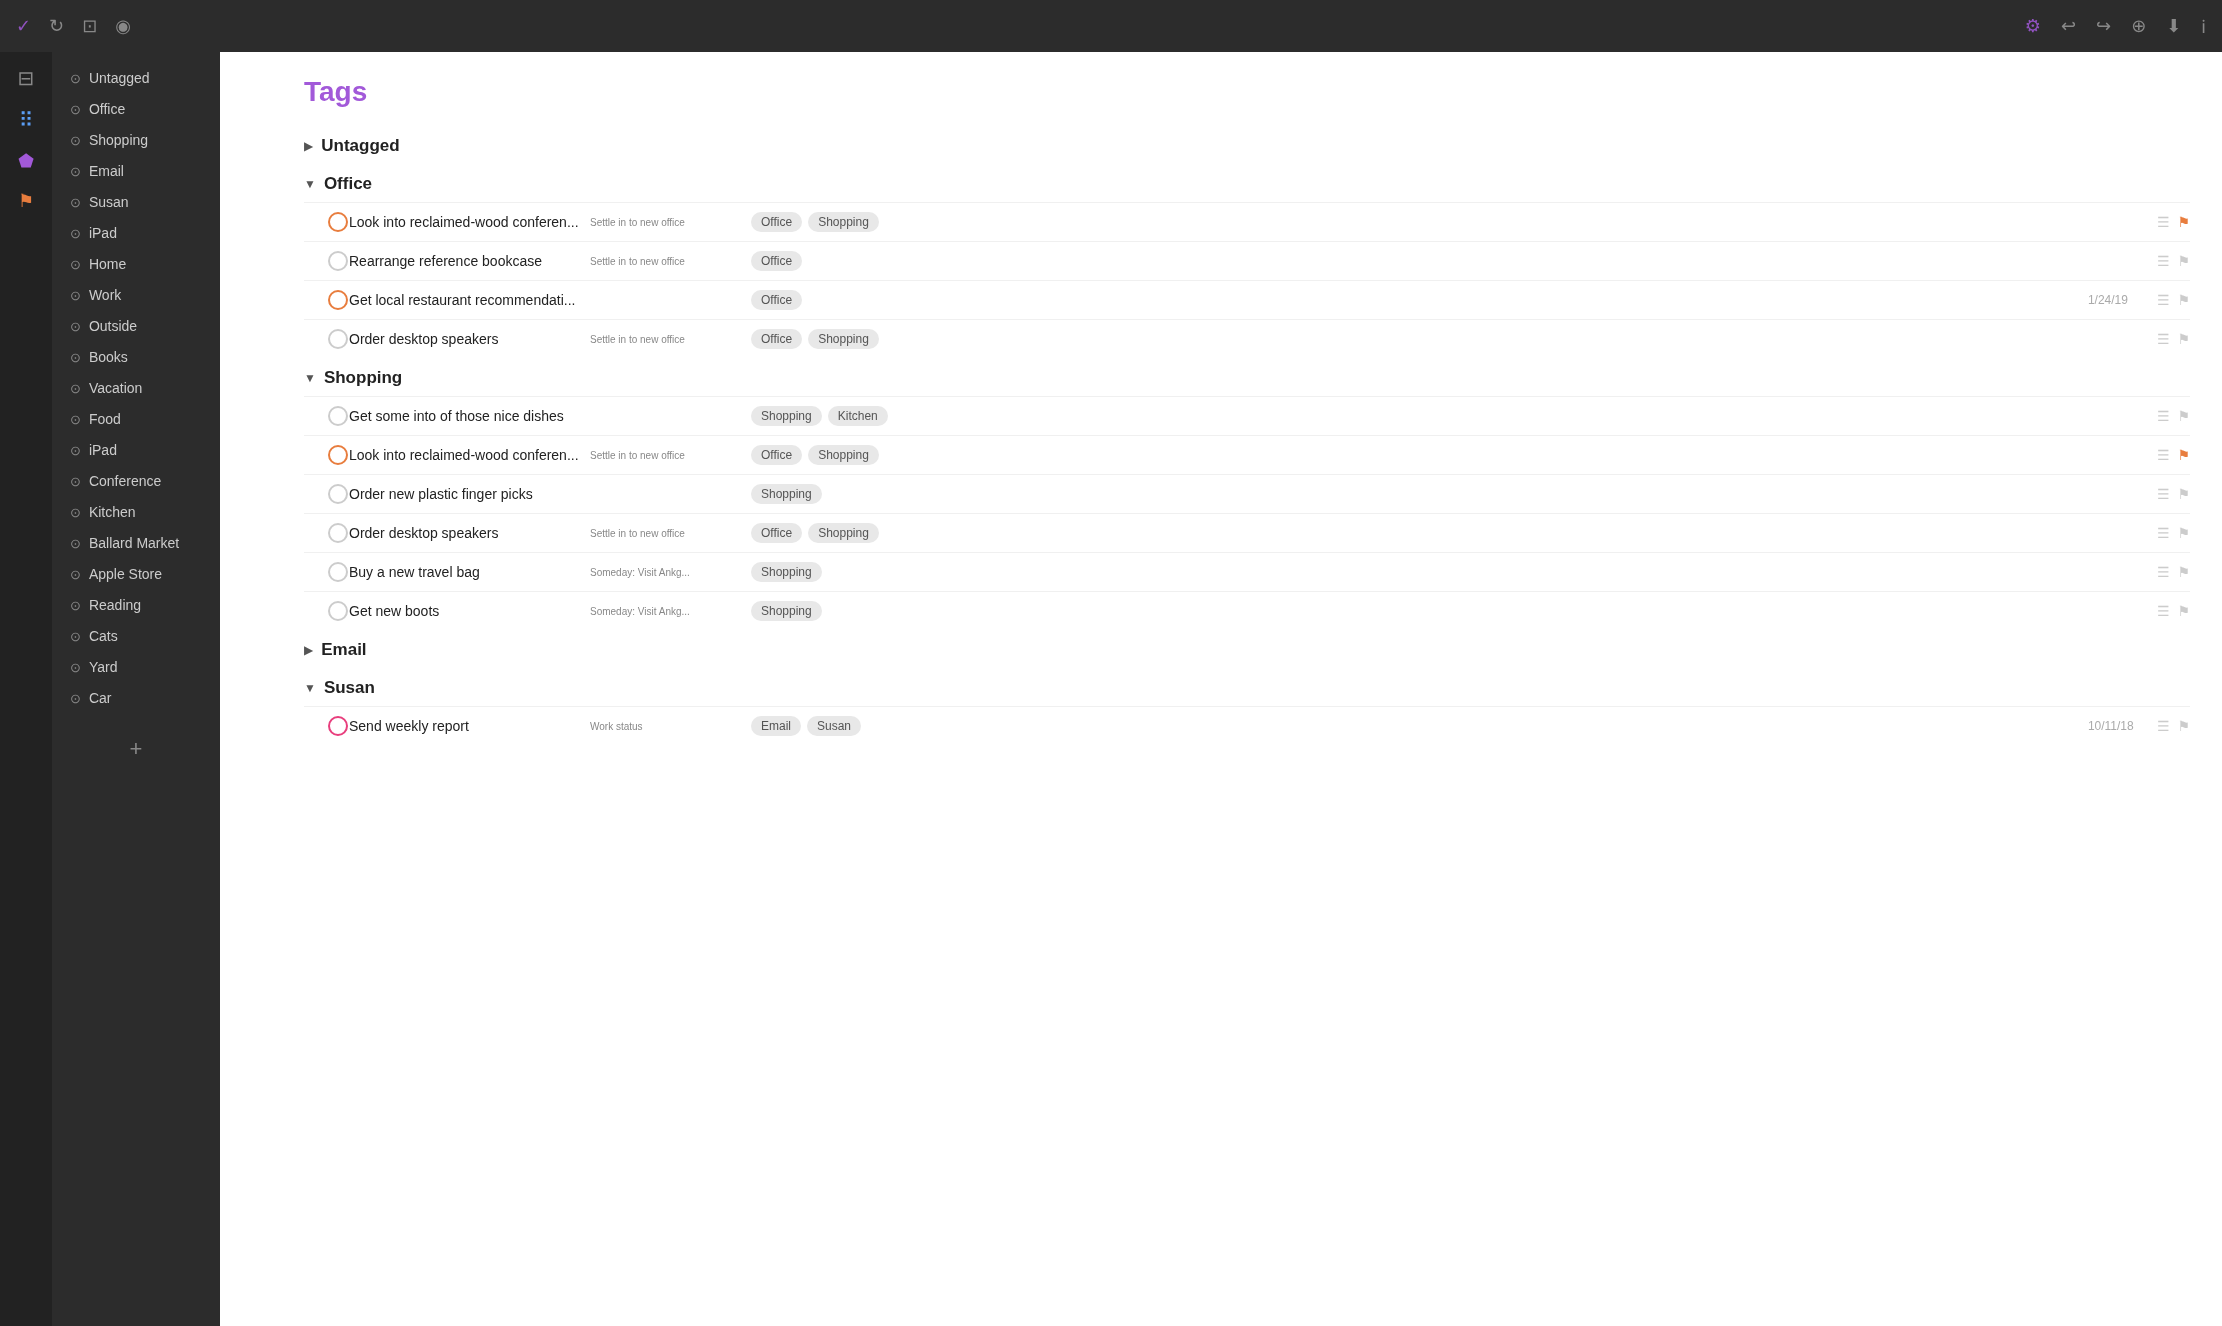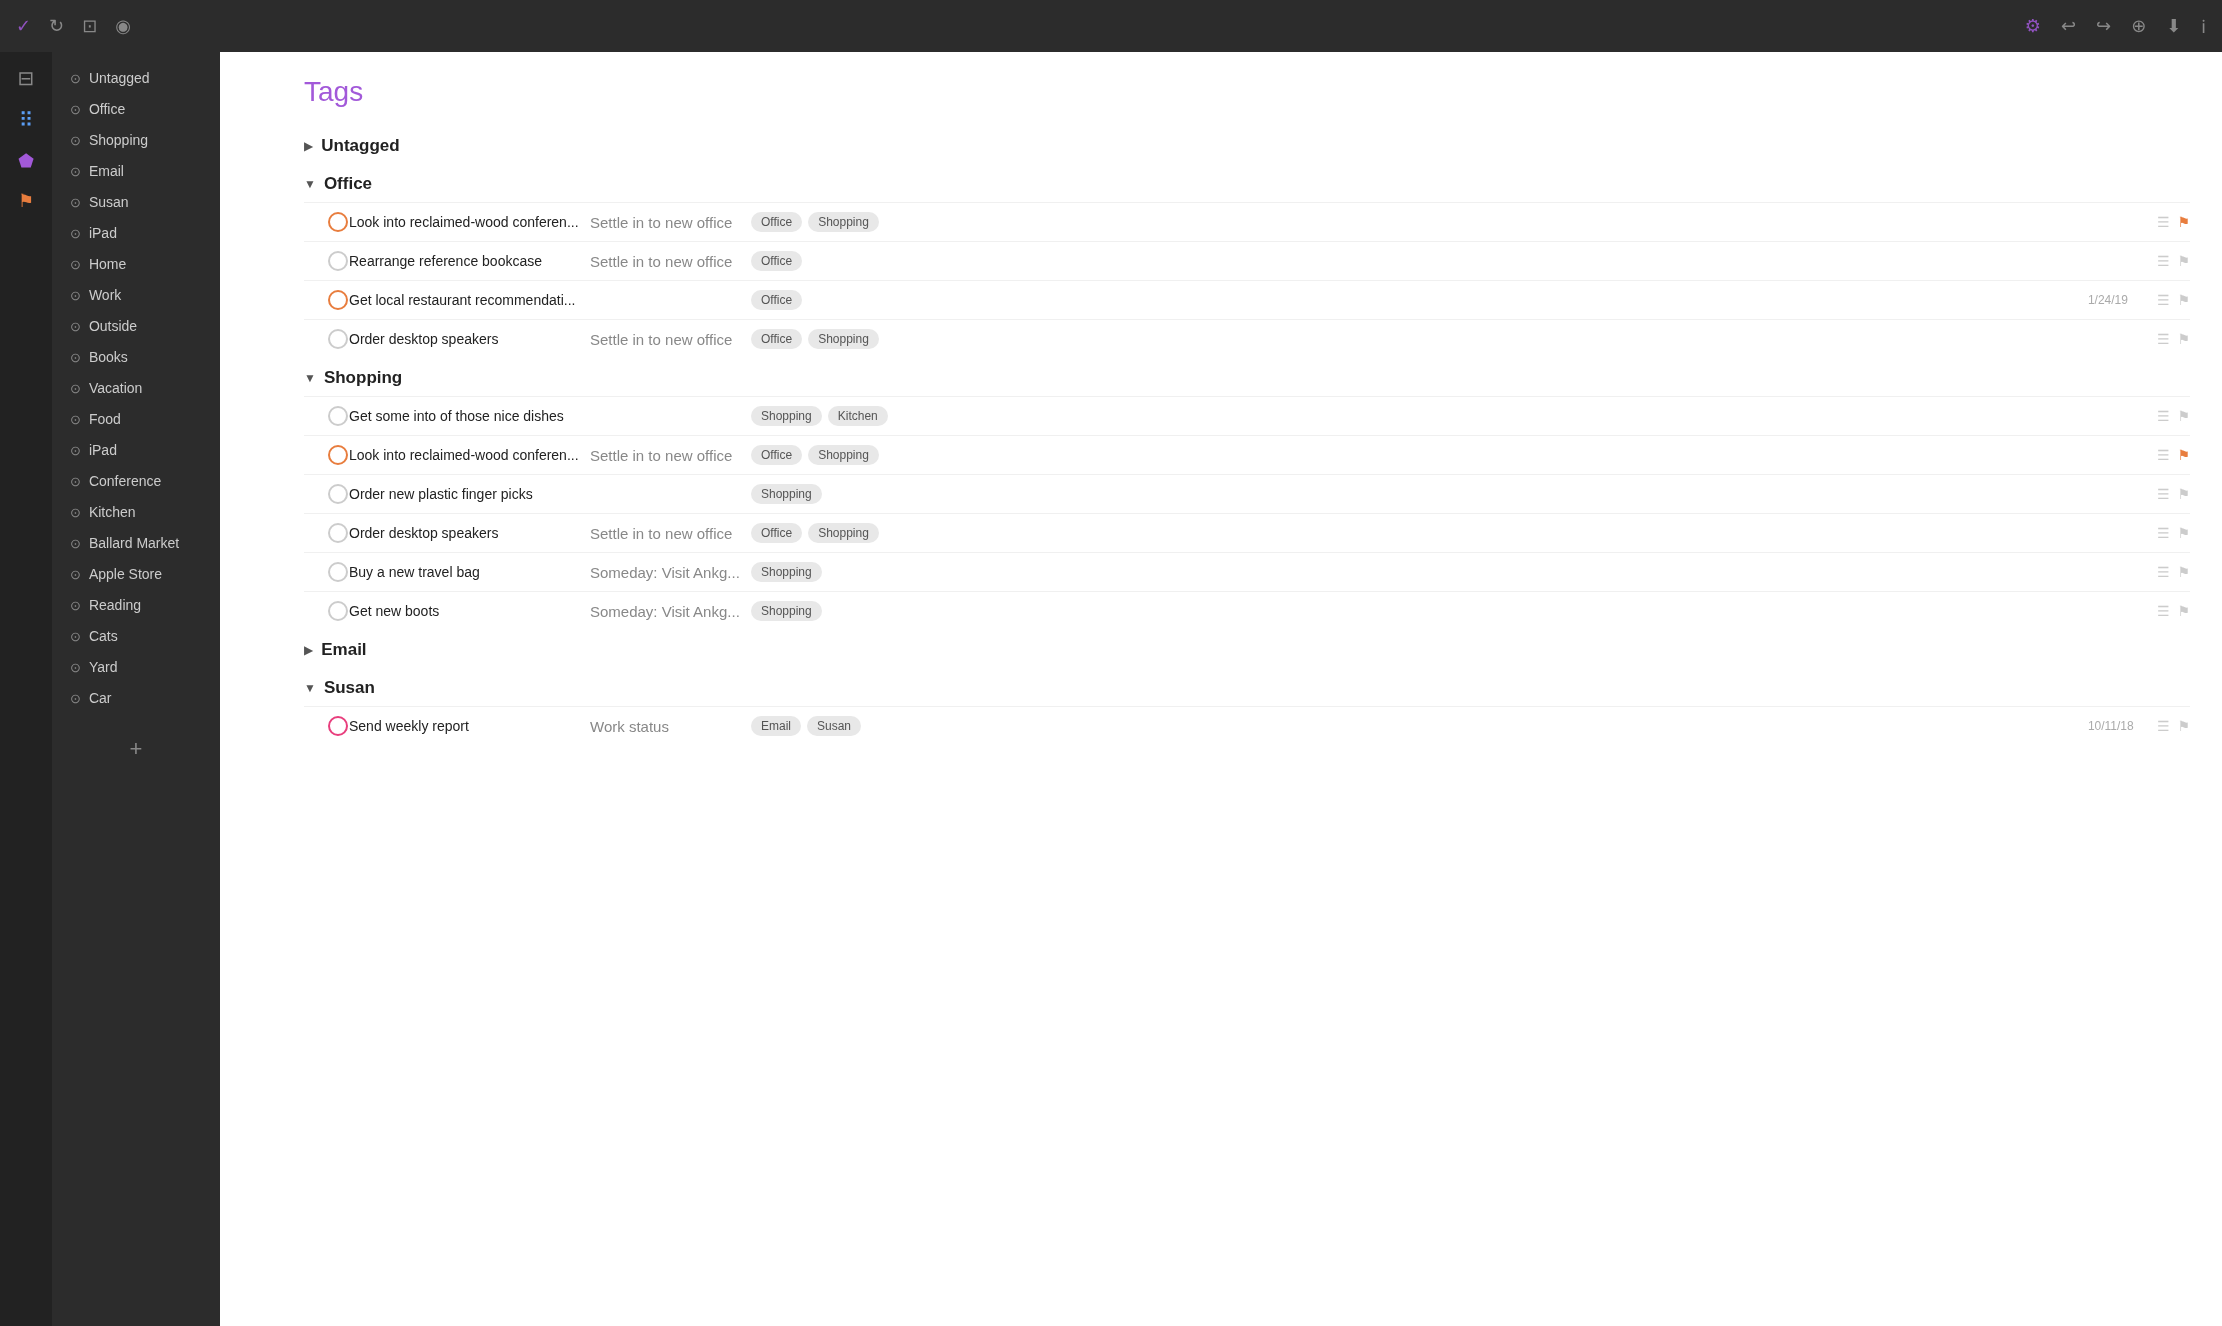--- a/index.html
+++ b/index.html
@@ -41,21 +41,21 @@
 
     .sidebar-add {
       display: flex; align-items: center; justify-content: center;
       margin: 8px 0 0 52px; color: #888; font-size: 22px; cursor: pointer; padding: 4px;
     }
 
     
     .main { flex: 1; margin-left: 52px; padding-top: 52px; overflow-y: auto; background: #fff; }
     .main-inner { padding: 24px 32px 40px 32px; }
 
-    .page-title { font-size: 28px; font-weight: 400; color: #a259d9; margin-bottom: 18px; }
+    .page-title { font-size: 28px; font-weight: 700; color: #a259d9; margin-bottom: 18px; }
 
     
     .section { margin-bottom: 0; }
     .section-header {
       display: flex; align-items: center; padding: 10px 0 8px 0;
       border-top: 1px solid #e8e8e8; cursor: pointer;
     }
     .section-header:first-child { border-top: none; }
     .section-chevron { color: #555; font-size: 12px; margin-right: 8px; }
     .section-title { font-size: 17px; font-weight: 700; color: #222; }
@@ -65,21 +65,21 @@
       display: flex; align-items: center; padding: 9px 0 9px 24px;
       border-top: 1px solid #f0f0f0; gap: 1px;
     }
     .task-circle {
       width: 20px; height: 20px; border-radius: 50%; border: 2px solid #ccc;
       flex-shrink: 0; background: #fff; display: flex; align-items: center; justify-content: center;
     }
     .task-circle.orange { border-color: #e87d3e; }
     .task-circle.pink { border-color: #e83e7d; }
     .task-name { font-size: 14px; color: #222; min-width: 240px; max-width: 320px; }
-    .task-project { font-size: 15px; color: #888; min-width: 160px; }
+    .task-project { font-size: 10px; color: #888; min-width: 160px; }
     .task-tags { display: flex; gap: 6px; flex-wrap: wrap; }
     .task-tag {
       background: #e8e8e8; color: #555; font-size: 12px; padding: 3px 10px;
       border-radius: 12px; font-weight: 500; white-space: nowrap;
     }
     .task-date { font-size: 12px; color: #aaa; min-width: 60px; margin-left: auto; }
     .task-actions { display: flex; gap: 8px; align-items: center; margin-left: 8px; }
     .task-action-icon { color: #ccc; font-size: 14px; cursor: pointer; }
     .task-action-icon.flag-active { color: #e87d3e; }
 

